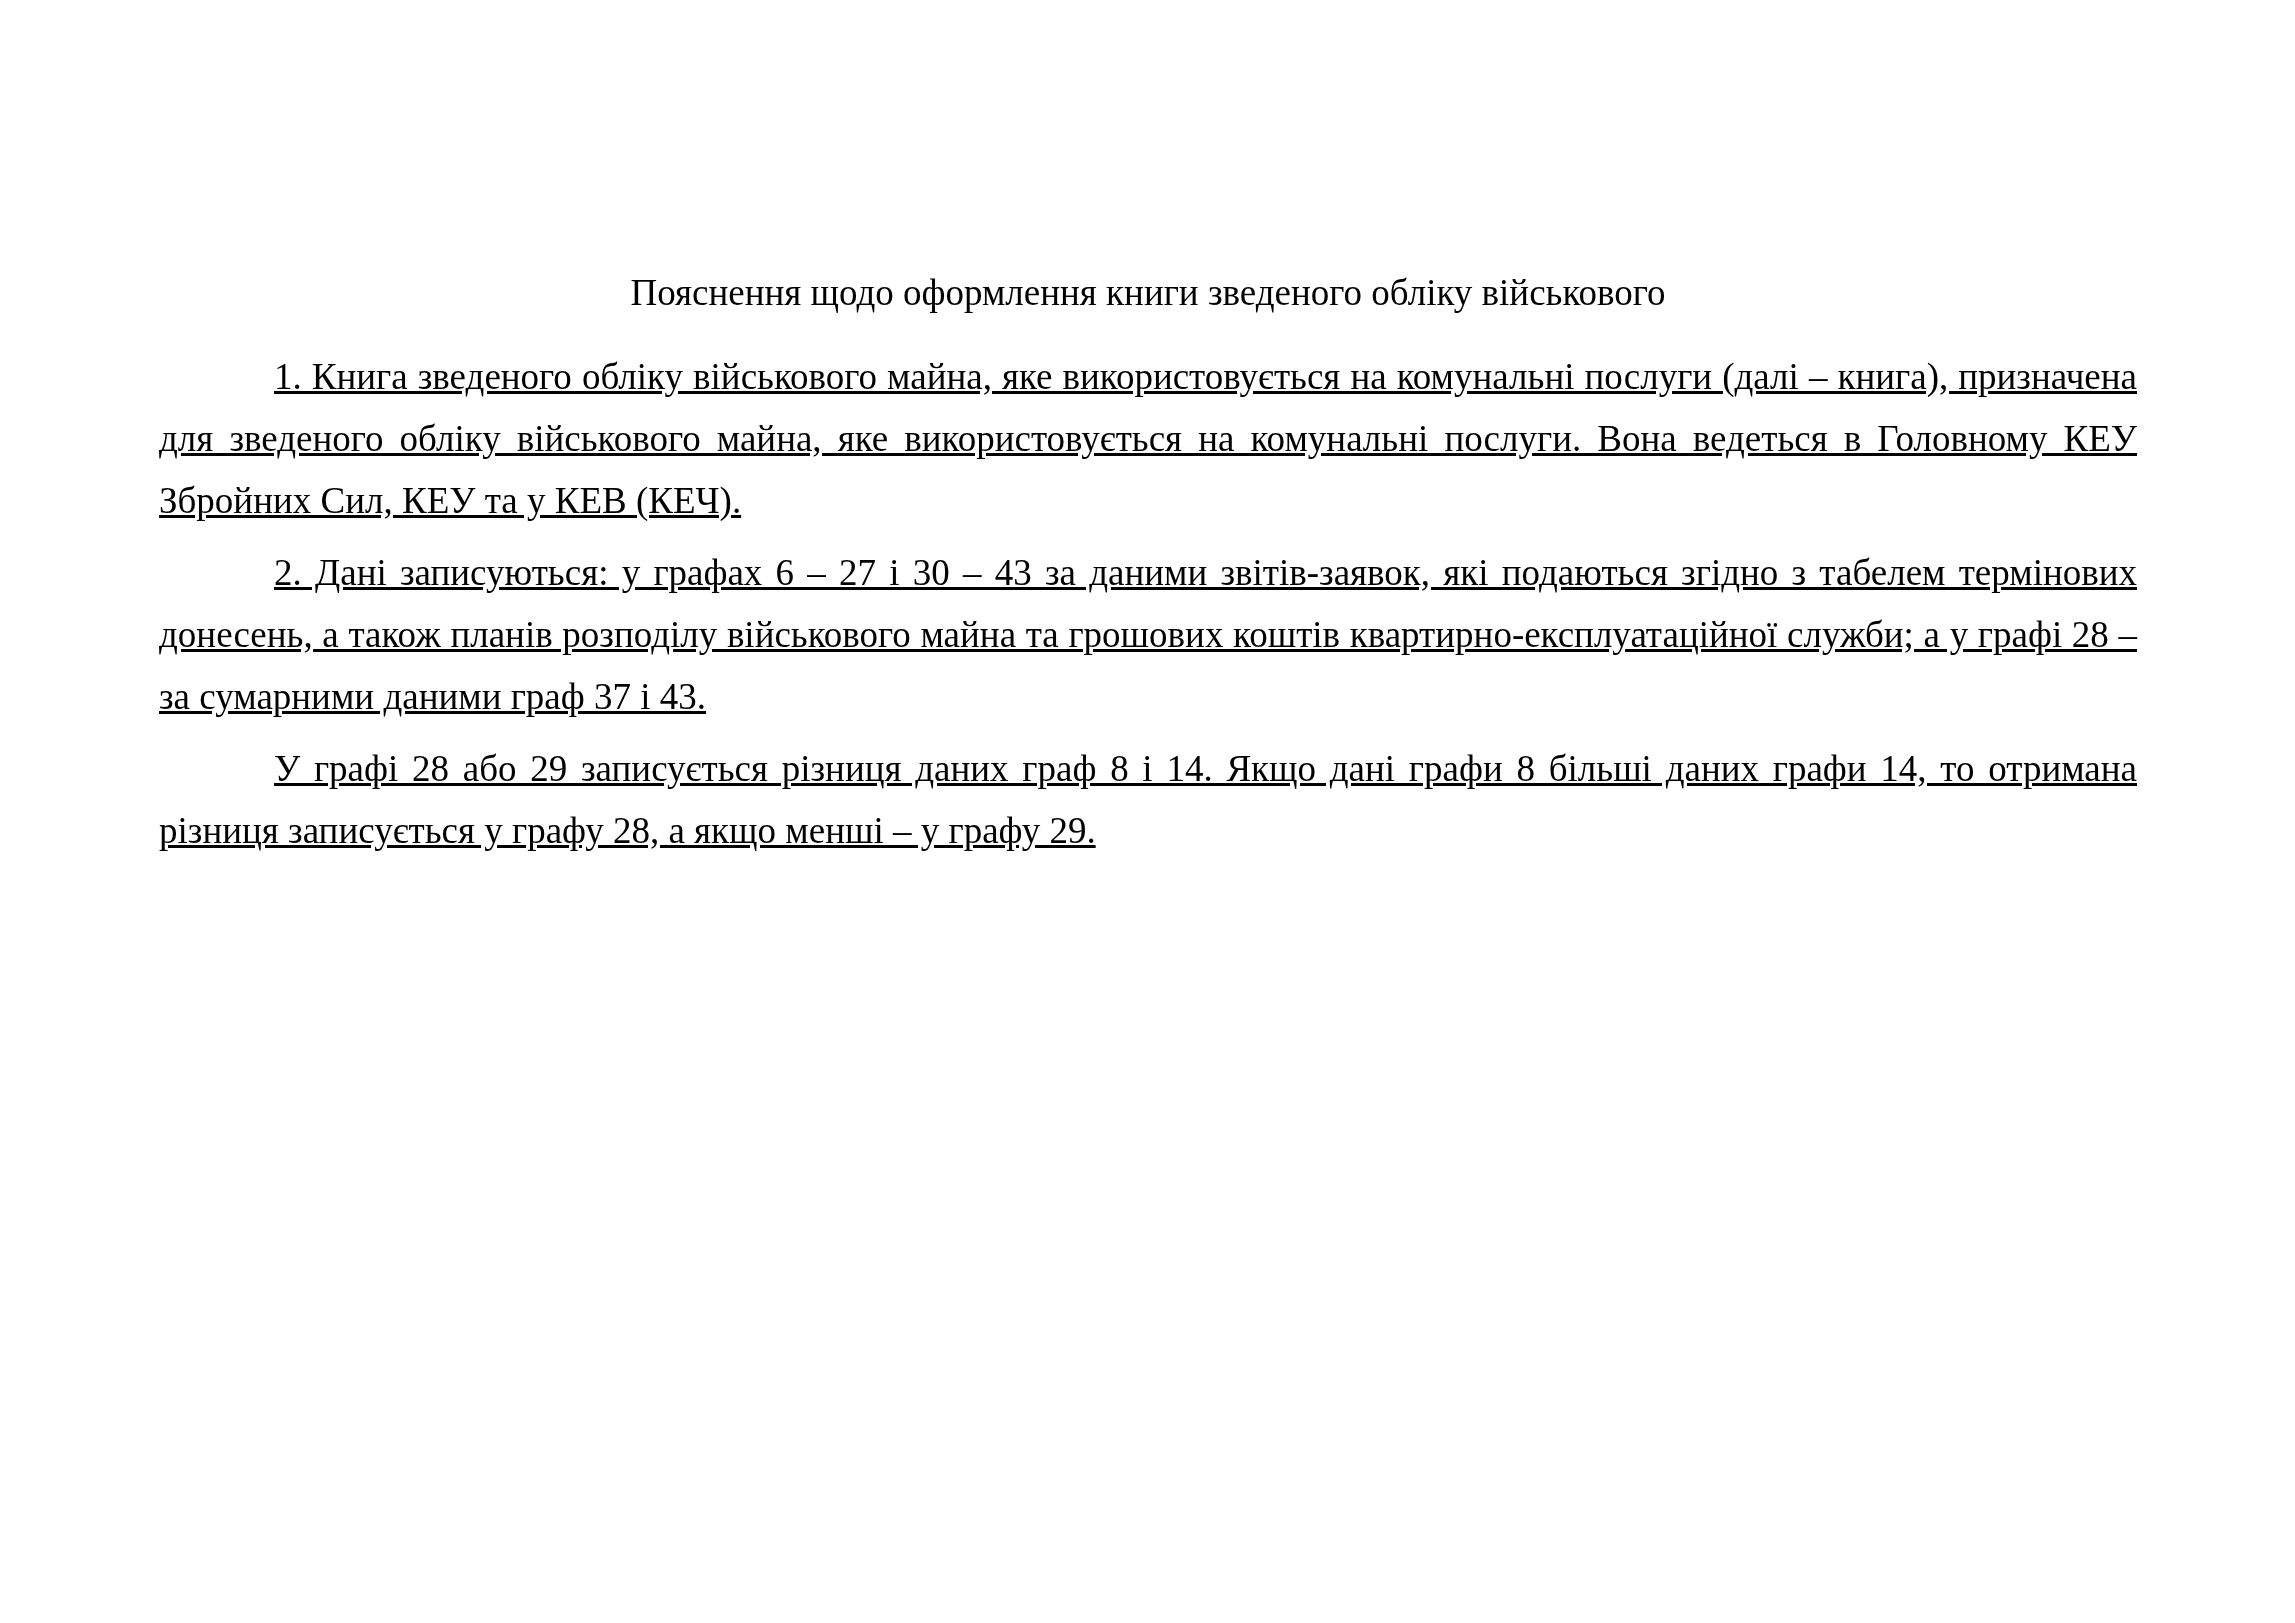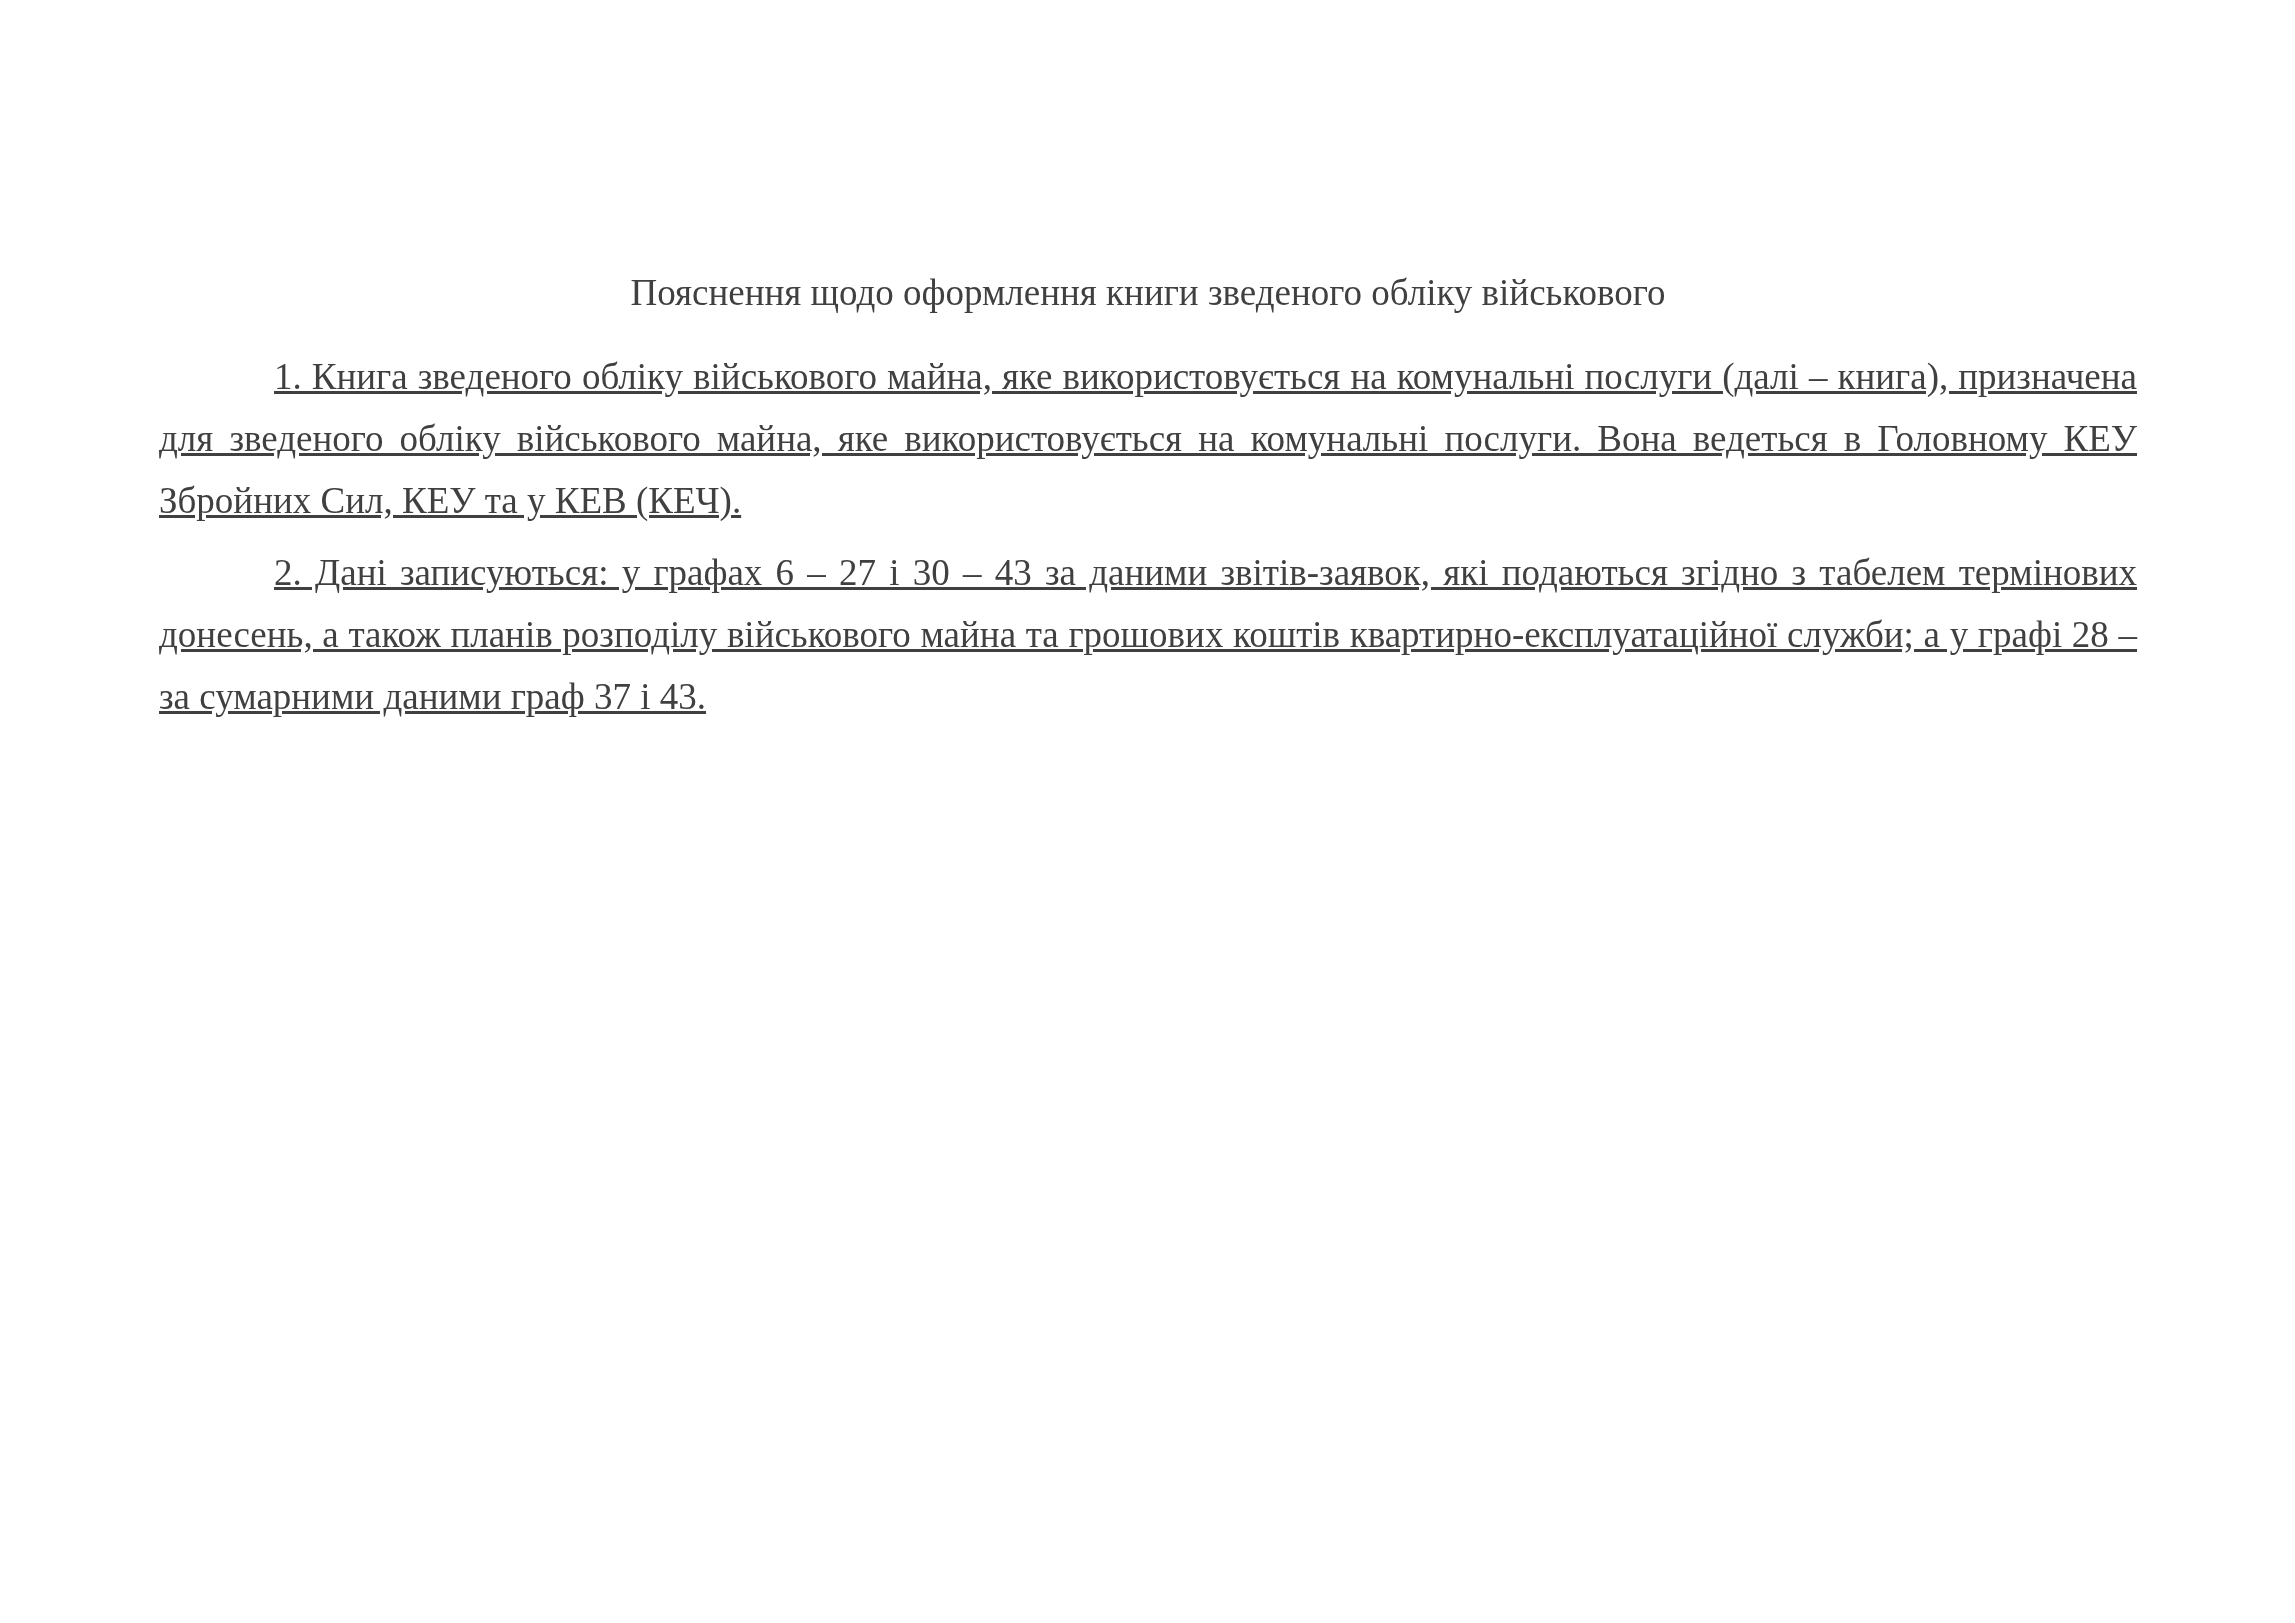--- a/index.html
+++ b/index.html
@@ -6,21 +6,21 @@
     margin: 0;
     padding: 0;
     background: #ffffff;
   }
   .page {
     position: relative;
     width: 2296px;
     height: 1624px;
     box-sizing: border-box;
     background: #ffffff;
-    color: #404040;
+    color: #000000;
     font-family: "Liberation Serif", "DejaVu Serif", serif;
     font-size: 37px;
     line-height: 62px;
     padding: 262px 149px 0 149px;
     overflow: hidden;
   }
   .doc-title {
     font-size: 37px;
     font-weight: normal;
     text-align: center;
@@ -42,14 +42,15 @@
 
 <div class="page">
   <h1 class="doc-title">
     <span class="title-line">Пояснення щодо оформлення книги зведеного обліку військового</span>
   </h1>
 
   <p class="para">1. Книга зведеного обліку військового майна, яке використовується на комунальні послуги (далі – книга), призначена для зведеного обліку військового майна, яке використовується на комунальні послуги. Вона ведеться в Головному КЕУ Збройних Сил, КЕУ та у КЕВ (КЕЧ).</p>
 
   <p class="para">2. Дані записуються: у графах 6 – 27 і 30 – 43 за даними звітів-заявок, які подаються згідно з табелем термінових донесень, а також планів розподілу військового майна та грошових коштів квартирно-експлуатаційної служби; а у графі 28 – за сумарними даними граф 37 і 43.</p>
 
+  <p class="para">У графі 28 або 29 записується різниця даних граф 8 і 14. Якщо дані графи 8 більші даних графи 14, то отримана різниця записується у графу 28, а якщо менші – у графу 29.</p>
 </div>
 
 
 </body></html>

